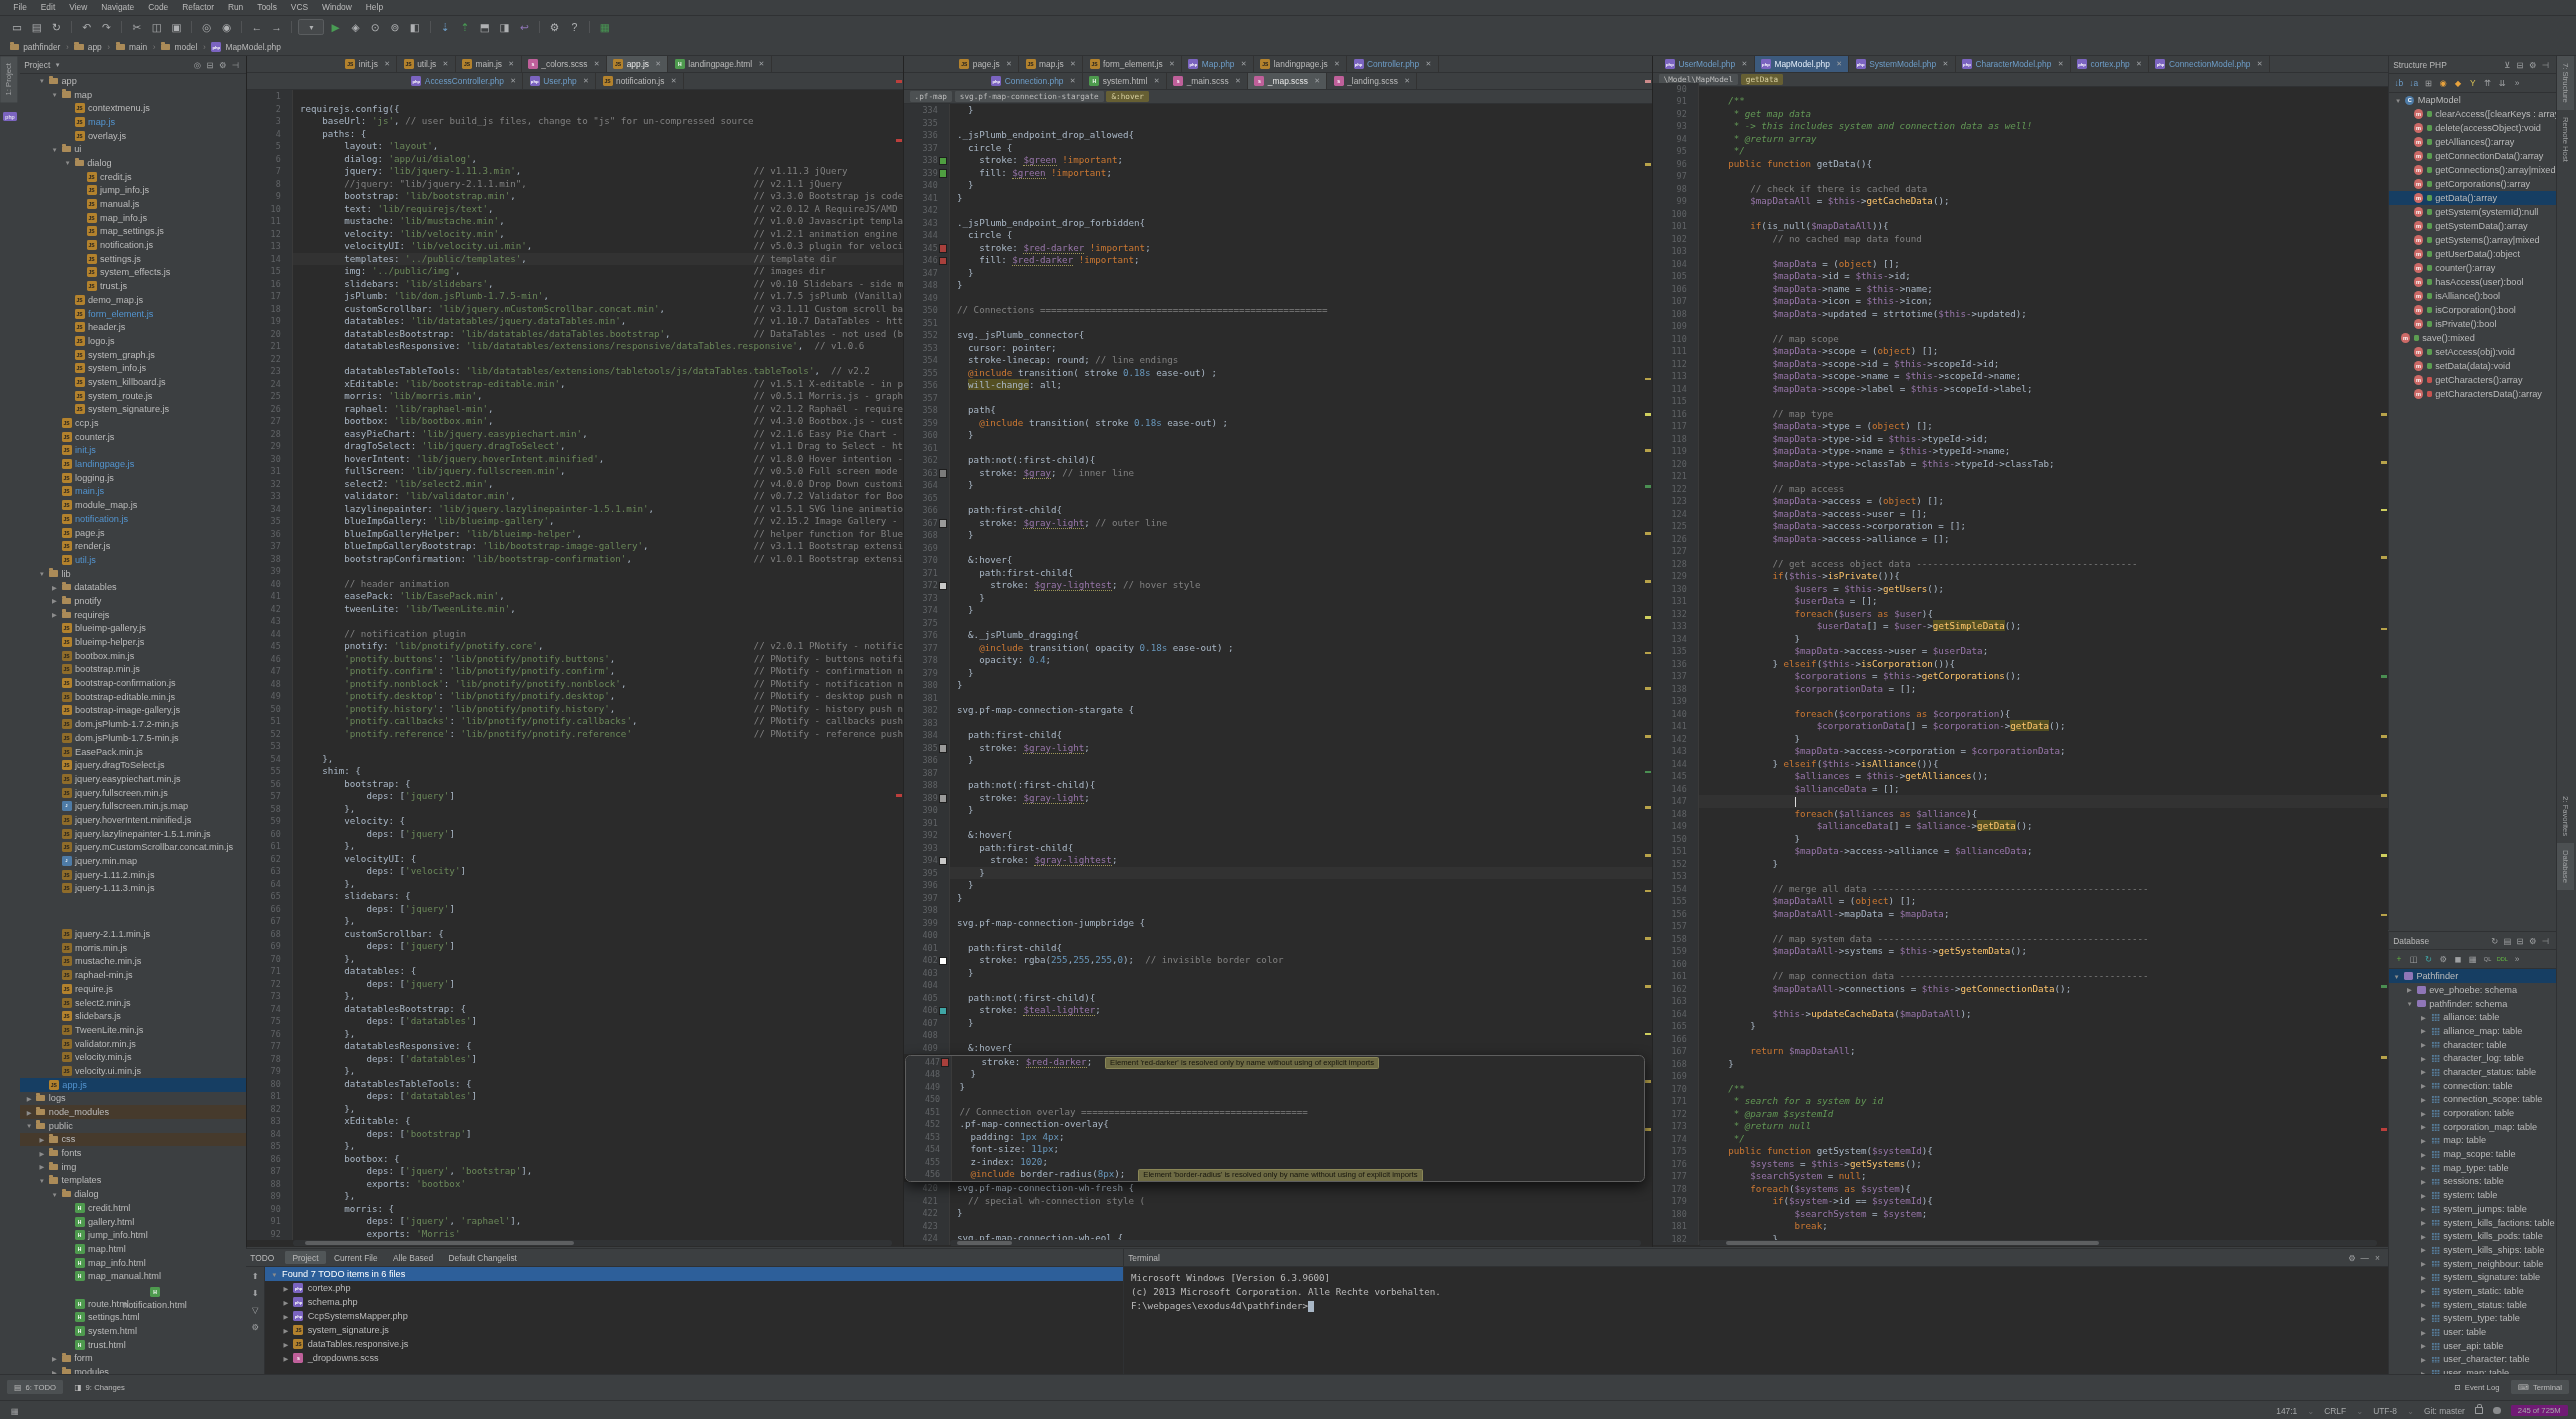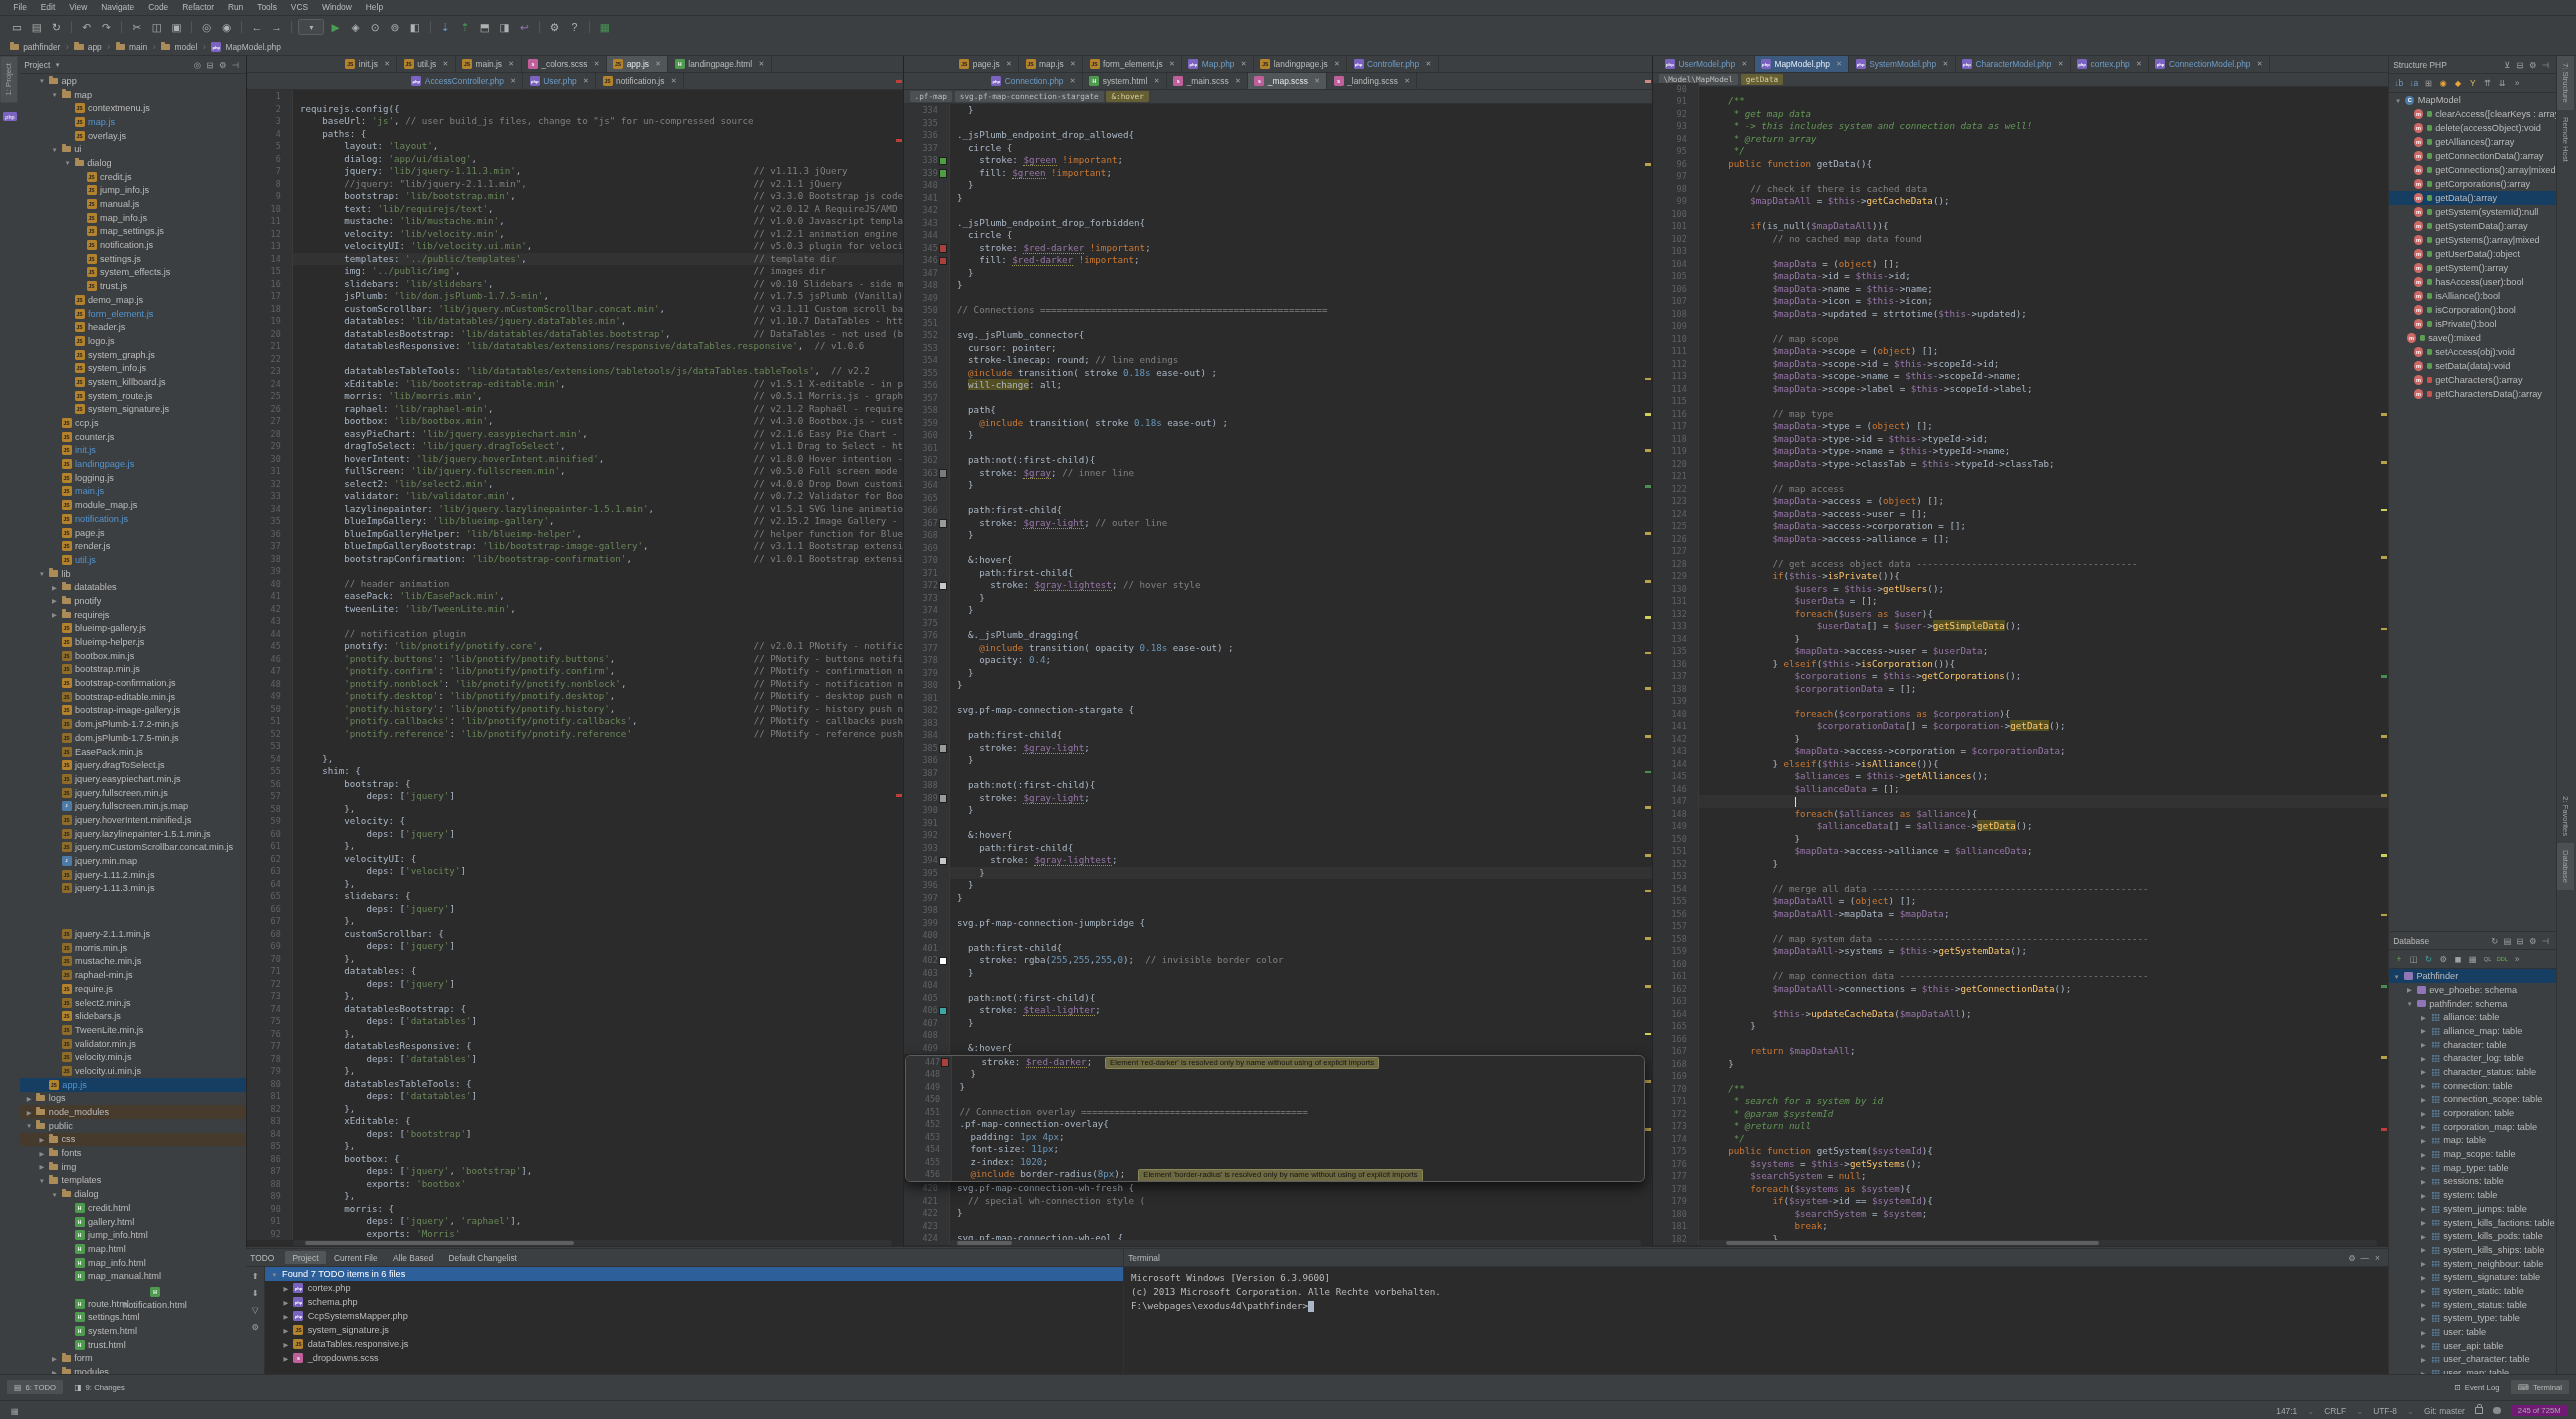--- a/index.html
+++ b/index.html
@@ -997,21 +997,21 @@
           <span>getSystems():array|mixed</span>
         </div>
         <div class="tree-row" style="padding-left: 25px; height: 14px;">
           <span class="m-ico method">m</span>
           <span class="lockdot pub"></span>
           <span>getUserData():object</span>
         </div>
         <div class="tree-row" style="padding-left: 25px; height: 14px;">
           <span class="m-ico method">m</span>
           <span class="lockdot pub"></span>
-          <span>getSystem():array</span>
+          <span>counter():array</span>
         </div>
         <div class="tree-row" style="padding-left: 25px; height: 14px;">
           <span class="m-ico method">m</span>
           <span class="lockdot pub"></span>
           <span>hasAccess(user):bool</span>
         </div>
         <div class="tree-row" style="padding-left: 25px; height: 14px;">
           <span class="m-ico method">m</span>
           <span class="lockdot pub"></span>
           <span>isAlliance():bool</span>
@@ -1019,21 +1019,21 @@
         <div class="tree-row" style="padding-left: 25px; height: 14px;">
           <span class="m-ico method">m</span>
           <span class="lockdot pub"></span>
           <span>isCorporation():bool</span>
         </div>
         <div class="tree-row" style="padding-left: 25px; height: 14px;">
           <span class="m-ico method">m</span>
           <span class="lockdot pub"></span>
           <span>isPrivate():bool</span>
         </div>
-        <div class="tree-row" style="padding-left: 18px; height: 14px;">
+        <div class="tree-row" style="padding-left: 12px; height: 14px;">
           <span class="m-ico method">m</span>
           <span class="lockdot pub"></span>
           <span>save():mixed</span>
         </div>
         <div class="tree-row" style="padding-left: 25px; height: 14px;">
           <span class="m-ico method">m</span>
           <span class="lockdot pub"></span>
           <span>setAccess(obj):void</span>
         </div>
         <div class="tree-row" style="padding-left: 25px; height: 14px;">

